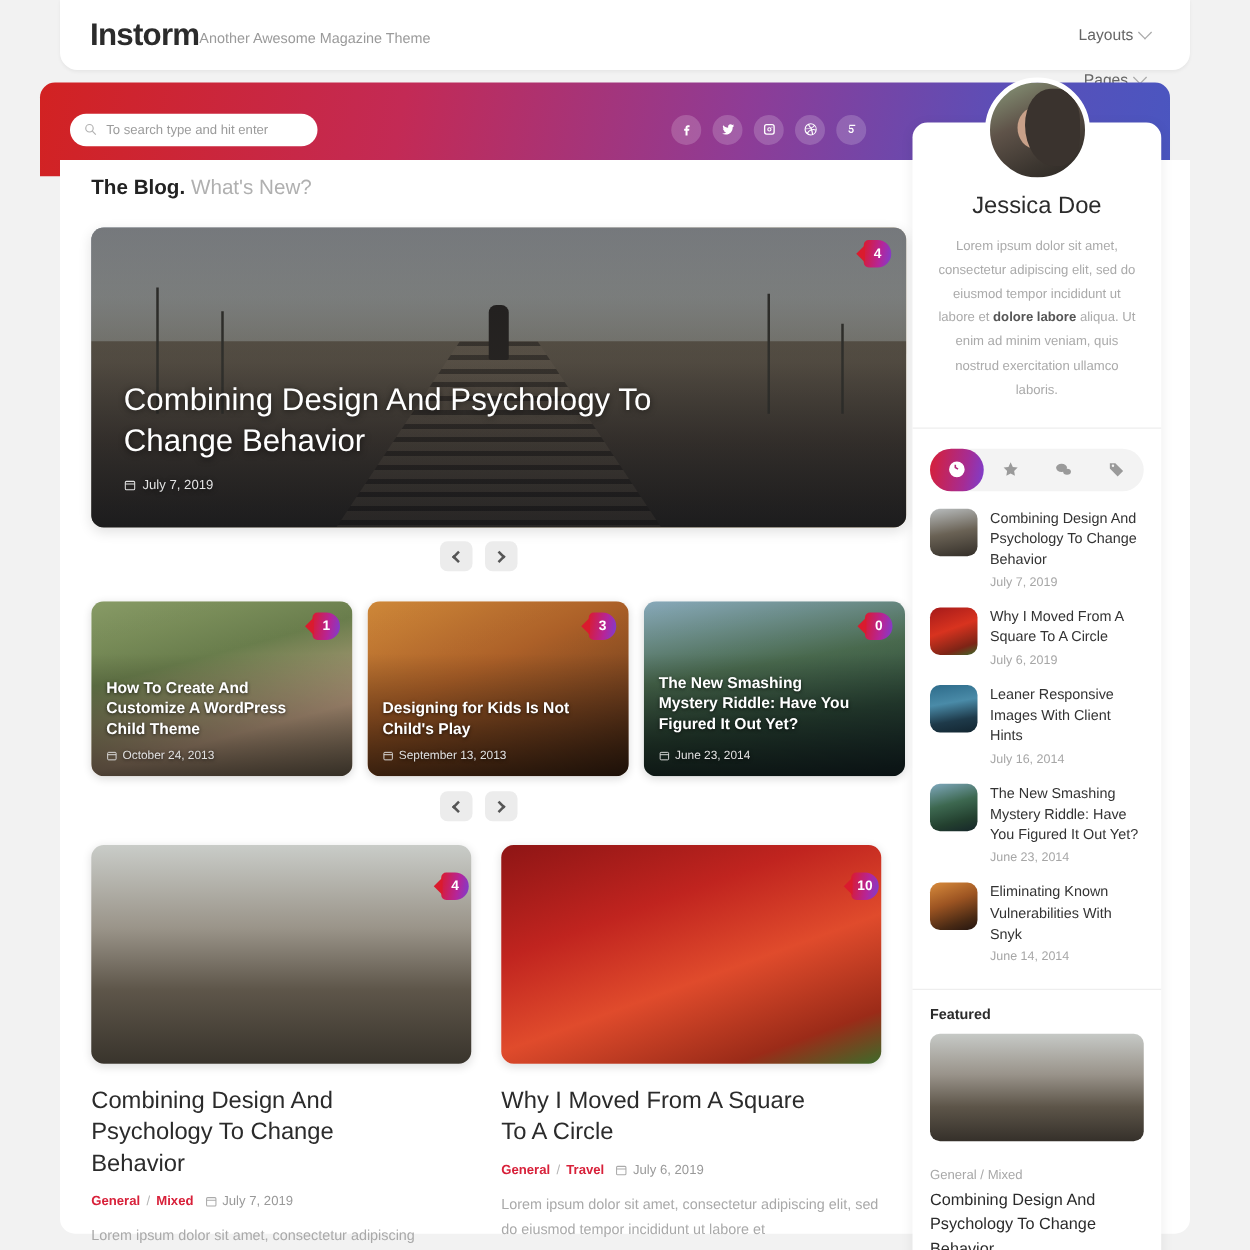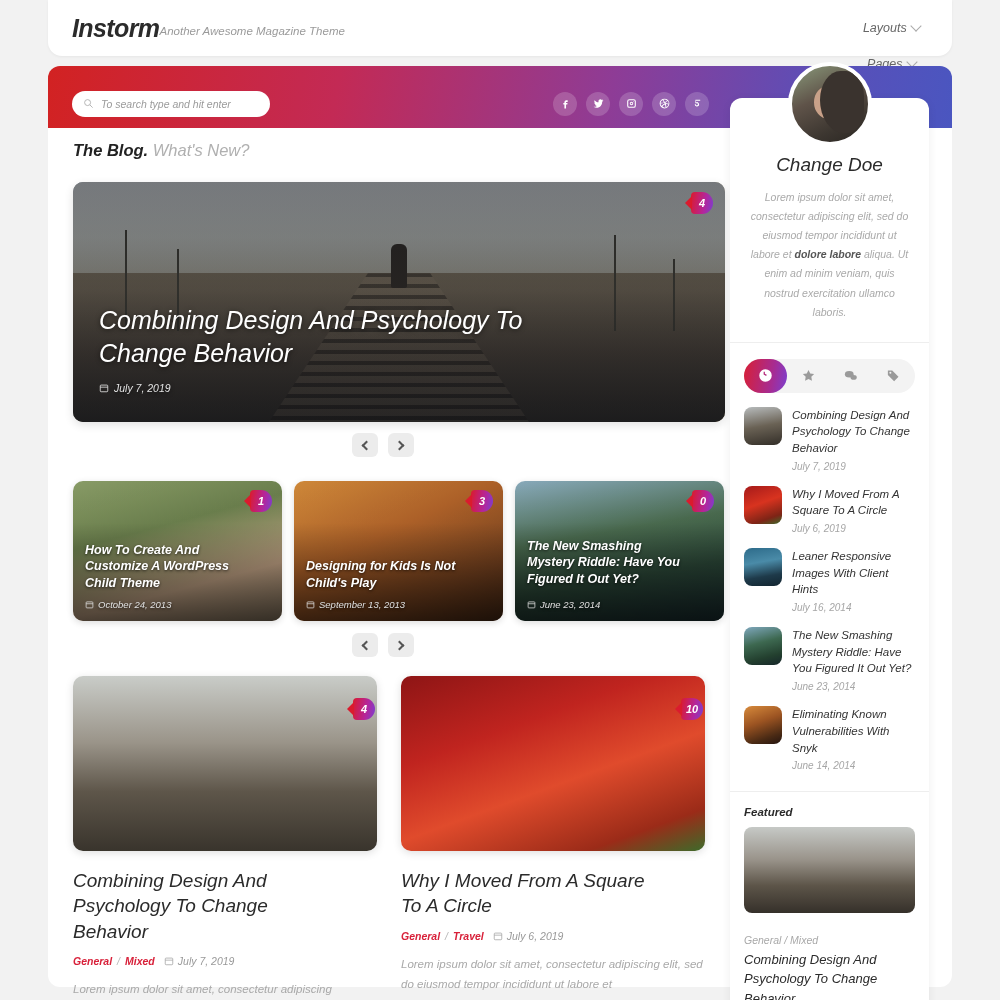--- a/index.html
+++ b/index.html
@@ -2,40 +2,40 @@
 <html><head>
 <meta charset="utf-8">
 <style>
   * { margin:0; padding:0; box-sizing:border-box; }
   html, body {
     width:1000px; height:1000px;
     background:#f2f2f2;
     font-family:"Liberation Sans", sans-serif;
     overflow:hidden;
   }
-  .page { position:relative; width:1000px; height:1000px;font-style:italic; }
+  .page { position:relative; width:1000px; height:1000px; }
 
   
   .header {
     position:absolute; left:48px; top:0; width:904px; height:56px;
     background:#fff; border-radius:0 0 14px 14px;
     display:flex; align-items:center; padding:0 24px;
     box-shadow:0 1px 3px rgba(0,0,0,.05);
   }
   .logo { font-size:25px; font-weight:bold; color:#2b2b2b; letter-spacing:-.6px; }
   .tagline { font-size:11.5px; color:#9a9a9a; padding-top:5px; }
   .nav { margin-left:auto; display:flex; align-items:center; gap:22px;flex-direction:column; }
   .nav-item { font-size:12.5px; color:#666; display:flex; align-items:center; gap:5px; cursor:pointer; }
   .nav-item.active { color:#222; font-weight:bold; }
   .chev { width:8px; height:8px; border-right:1.4px solid #aaa; border-bottom:1.4px solid #aaa;
           transform:rotate(45deg); margin-top:-4px; }
 
   
   .banner {
-    position:absolute; left:48px; top:66px; width:904px; height:75px;
+    position:absolute; left:32px; top:66px; width:904px; height:75px;
     background:linear-gradient(100deg,#d22222 0%,#c32a55 32%,#8e3c96 62%,#5a4fb8 85%,#4a56c0 100%);
     border-radius:12px 12px 0 0;
     display:flex; align-items:center; padding:0 24px;
   }
   .search-box {
     width:198px; height:26px; background:#fff; border-radius:13px;
     display:flex; align-items:center; padding:0 11px; gap:7px;
   }
   .search-ph { font-size:10.5px; color:#9b9b9b; }
   .socials { position:absolute; left:505px; display:flex; gap:9px; }
@@ -378,21 +378,21 @@
         <div class="badge">10</div>
       </div>
     </div>
   </div>
 
   <div class="side">
     <div class="avatar">
       <div class="face"></div>
       <div class="hair"></div>
     </div>
-    <div class="auth-name">Change Doe</div>
+    <div class="auth-name">Jessica Doe</div>
     <div class="auth-bio">
       <span>Lorem ipsum dolor sit amet, consectetur adipiscing elit, sed do eiusmod tempor incididunt ut labore et </span><b>dolore labore</b><span> aliqua. Ut enim ad minim veniam, quis nostrud exercitation ullamco laboris.</span>
     </div>
     <div class="divider"></div>
 
     <div class="tabs">
       <div class="tab active">
         <svg viewBox="0 0 24 24">
             <path d="M12 2a10 10 0 1 0 10 10A10 10 0 0 0 12 2zm1 10.6l-4-2.3V6h2v3.1l3 1.8z"></path>
           </svg>

